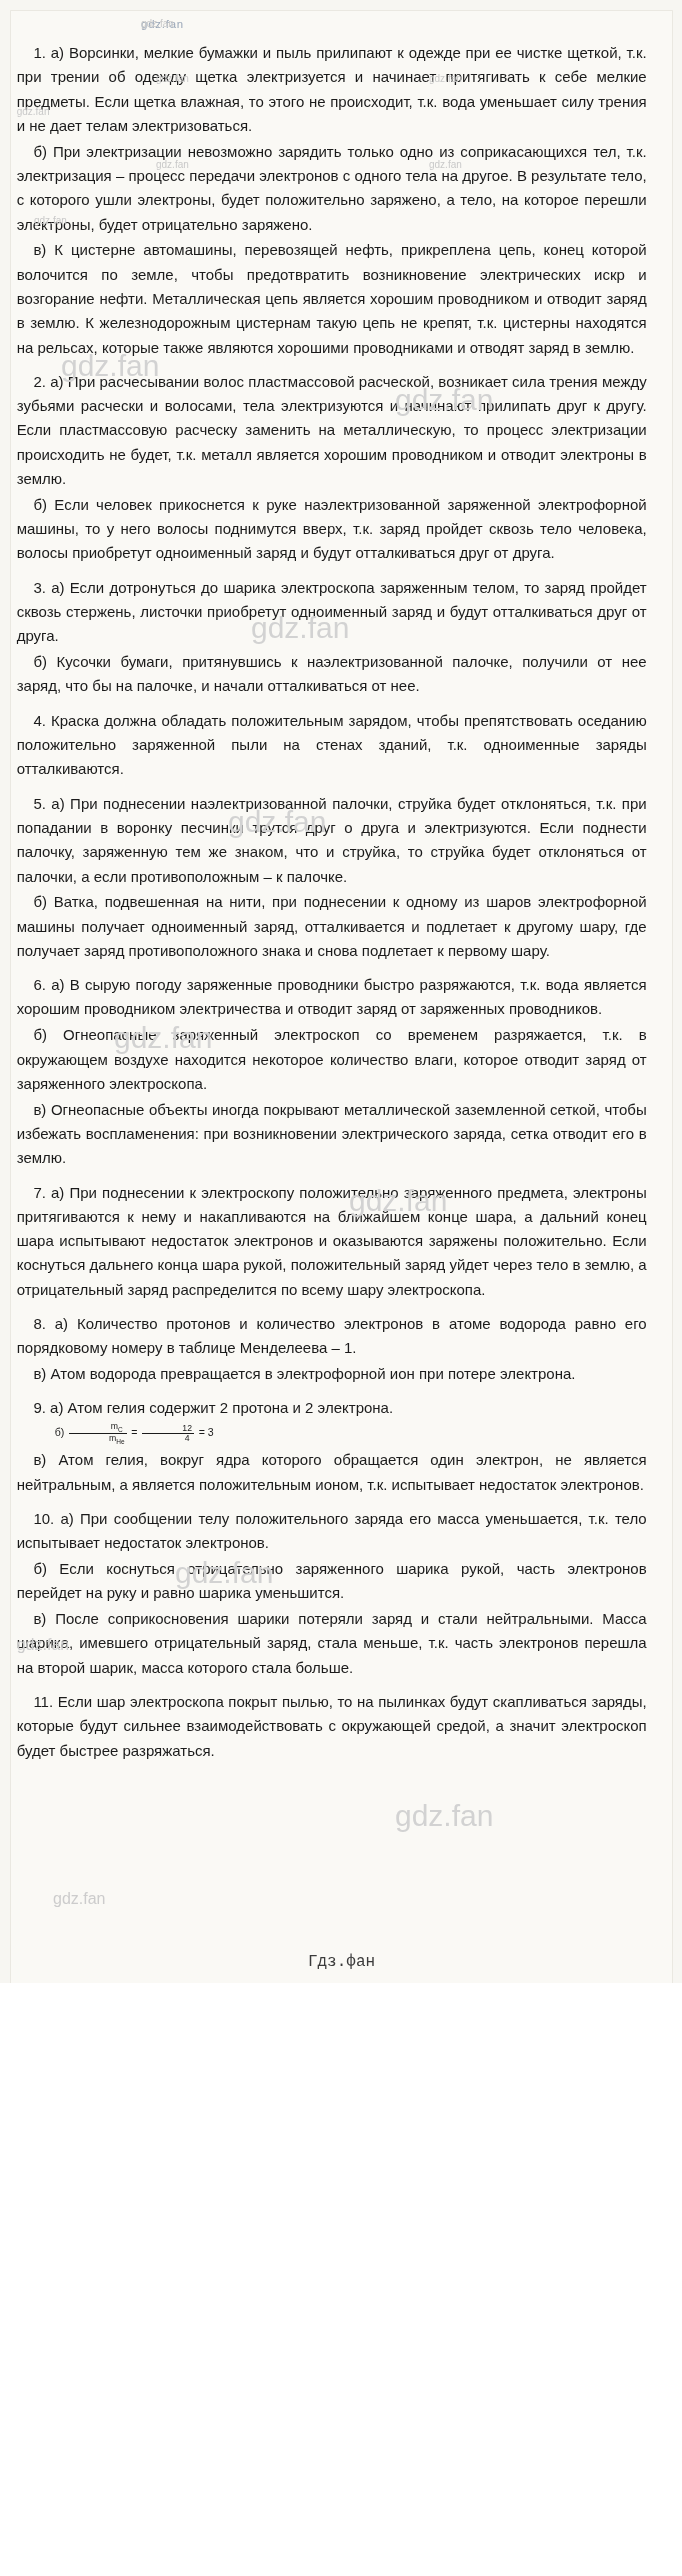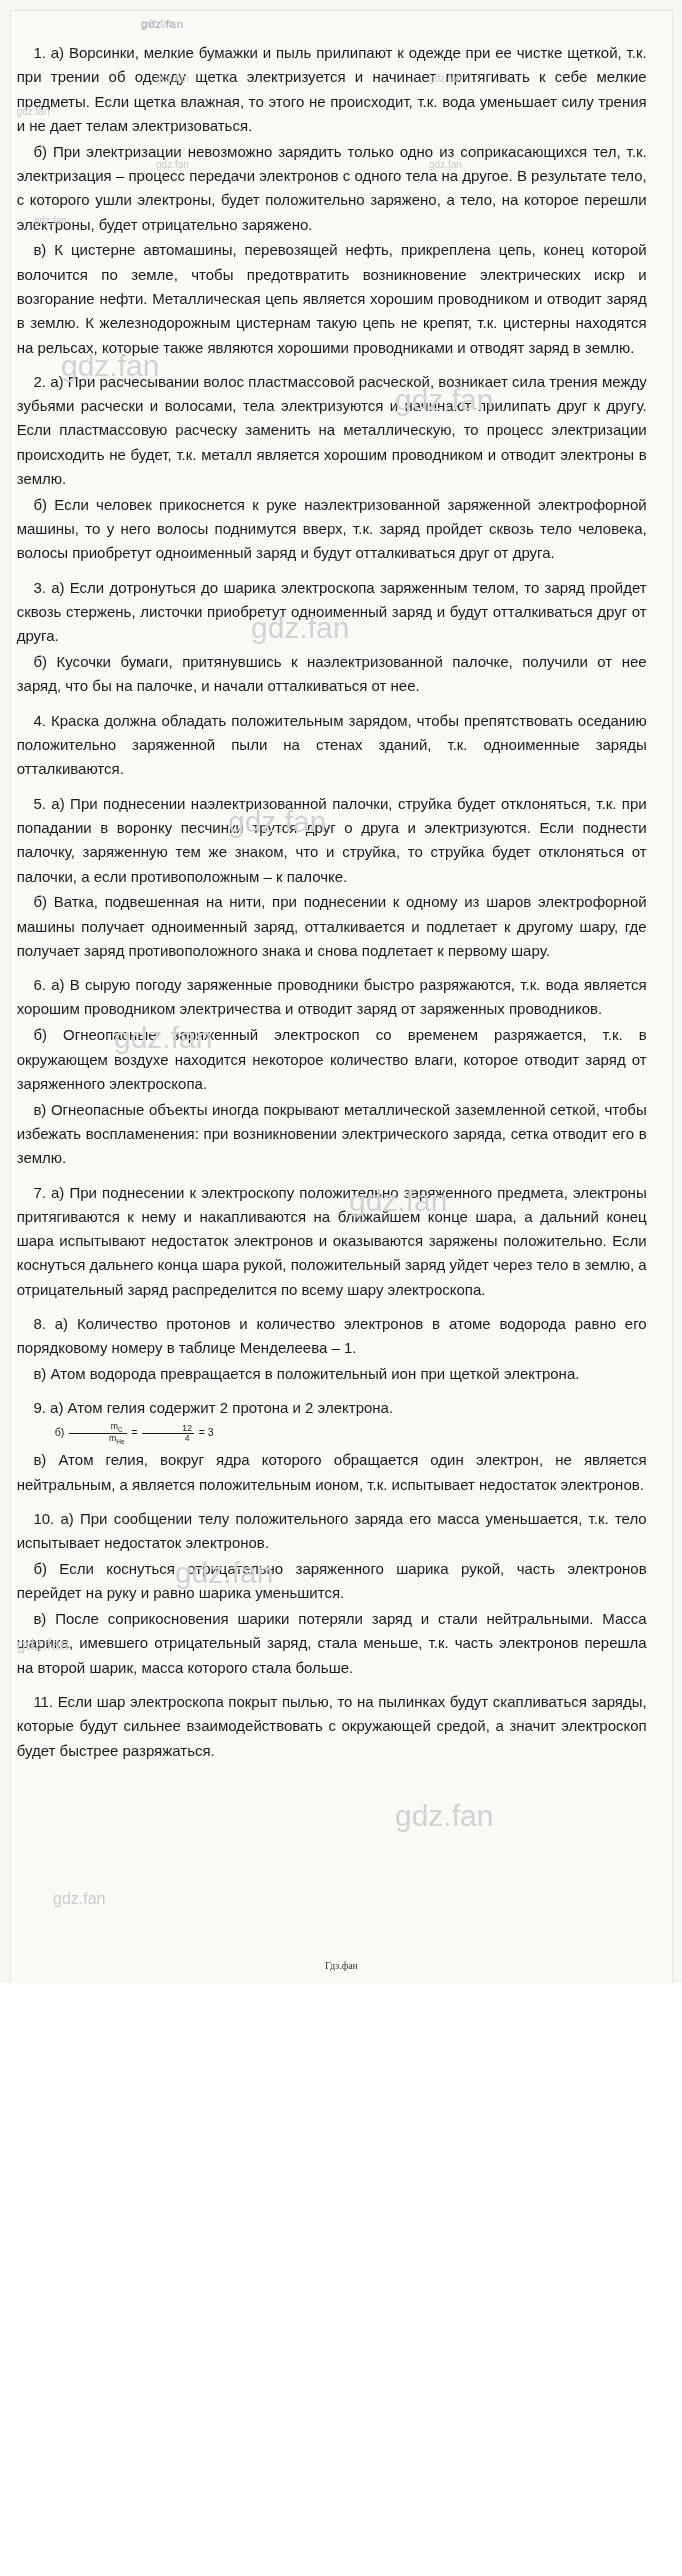--- a/index.html
+++ b/index.html
@@ -84,23 +84,23 @@
   .sub {
     font-size: 6.5px;
     vertical-align: sub;
   }
   .footer {
     position: absolute;
     left: 0;
     bottom: 12px;
     width: 683px;
     text-align: center;
-    font-size: 10px;
+    font-size: 16px;
     color: #3b3b3b;
-    font-family: Liberation Serif, serif;
+    font-family: Liberation Mono, monospace;
   }
   
   .wm {
     position: absolute;
     color: #cfcfcf;
     font-family: "Liberation Sans", sans-serif;
     pointer-events: none;
     white-space: nowrap;
   }
   .wm.small {
@@ -156,21 +156,21 @@
       <p class="indent">б) Огнеопасные заряженный электроскоп со временем разряжается, т.к. в окружающем воздухе находится некоторое количество влаги, которое отводит заряд от заряженного электроскопа.</p>
       <p class="indent">в) Огнеопасные объекты иногда покрывают металлической заземленной сеткой, чтобы избежать воспламенения: при возникновении электрического заряда, сетка отводит его в землю.</p>
     </div>
 
     <div class="item">
       <p class="indent"><span class="num">7.</span> <span>а) При поднесении к электроскопу положительно заряженного предмета, электроны притягиваются к нему и накапливаются на ближайшем конце шара, а дальний конец шара испытывают недостаток электронов и оказываются заряжены положительно. Если коснуться дальнего конца шара рукой, положительный заряд уйдет через тело в землю, а отрицательный заряд распределится по всему шару электроскопа.</span></p>
     </div>
 
     <div class="item">
       <p class="indent"><span class="num">8.</span> <span>а) Количество протонов и количество электронов в атоме водорода равно его порядковому номеру в таблице Менделеева – 1.</span></p>
-      <p class="indent">в) Атом водорода превращается в положительный ион при щеткой электрона.</p>
+      <p class="indent">в) Атом водорода превращается в электрофорной ион при потере электрона.</p>
     </div>
 
     <div class="item">
       <p class="indent"><span class="num">9.</span> <span>а) Атом гелия содержит 2 протона и 2 электрона.</span></p>
       <p class="formula-block">
         <span>б)</span>
         <span class="frac">
           <span class="top"><span>m</span><span class="sub">С</span></span>
           <span class="bot"><span>m</span><span class="sub">Не</span></span>
         </span>

